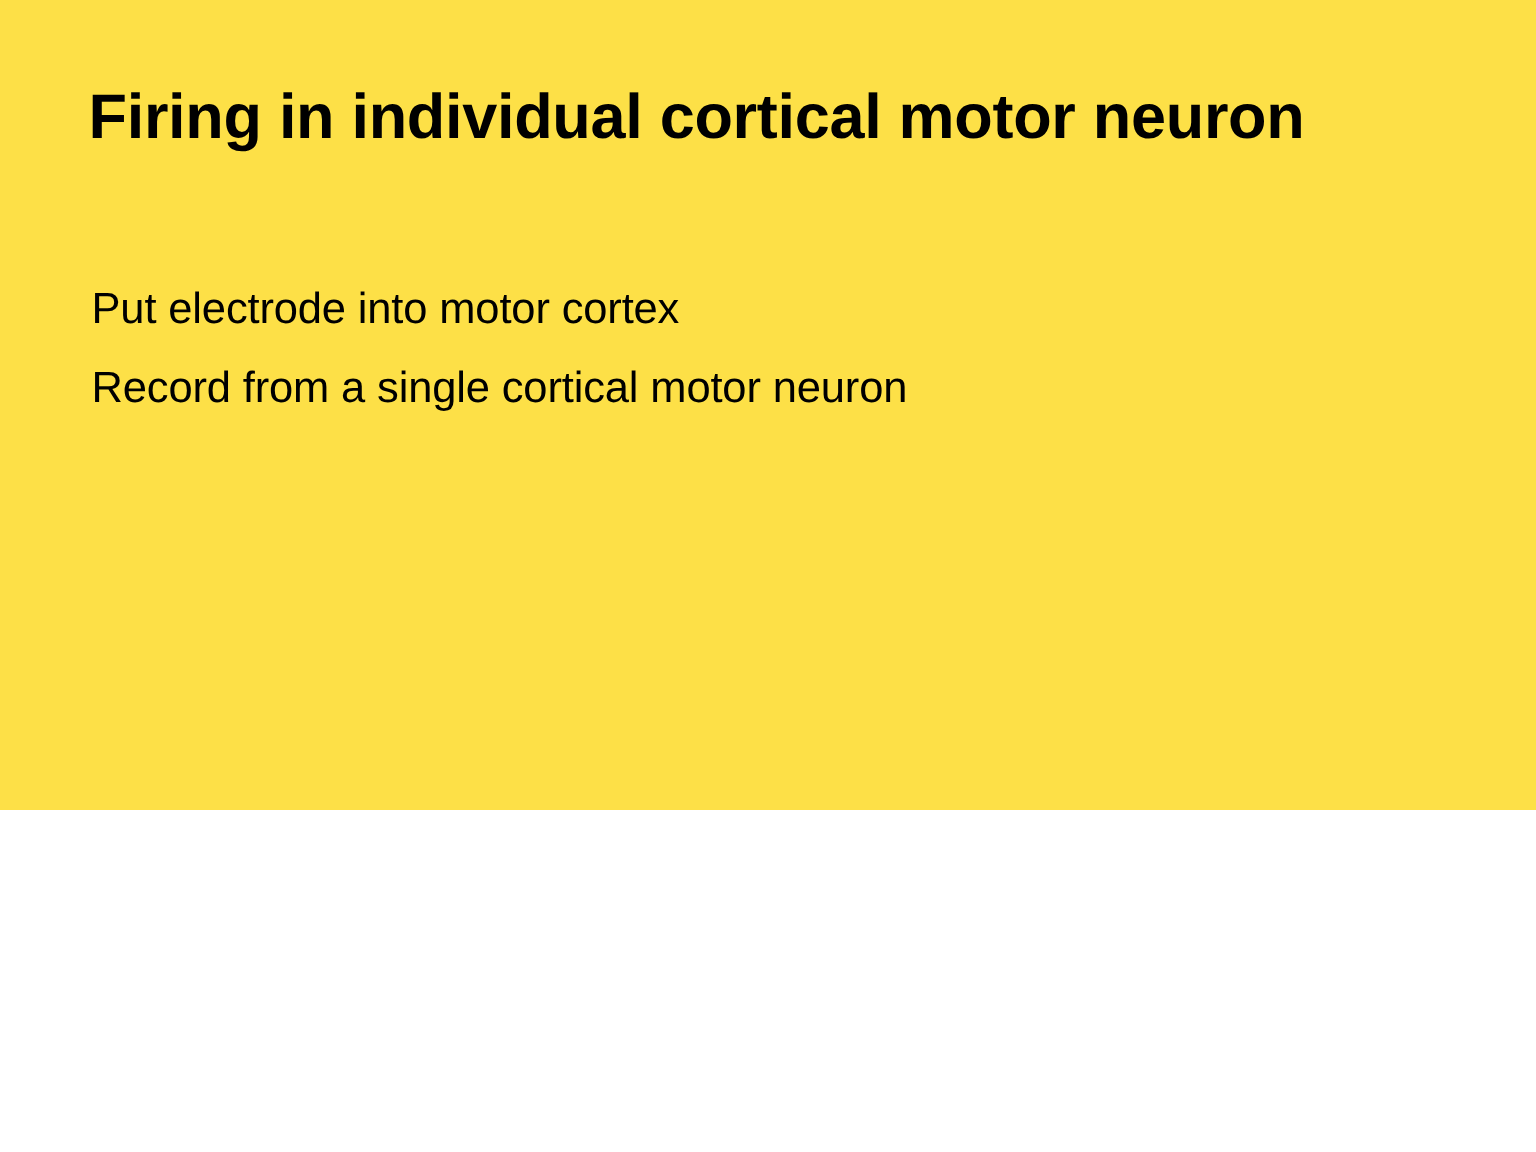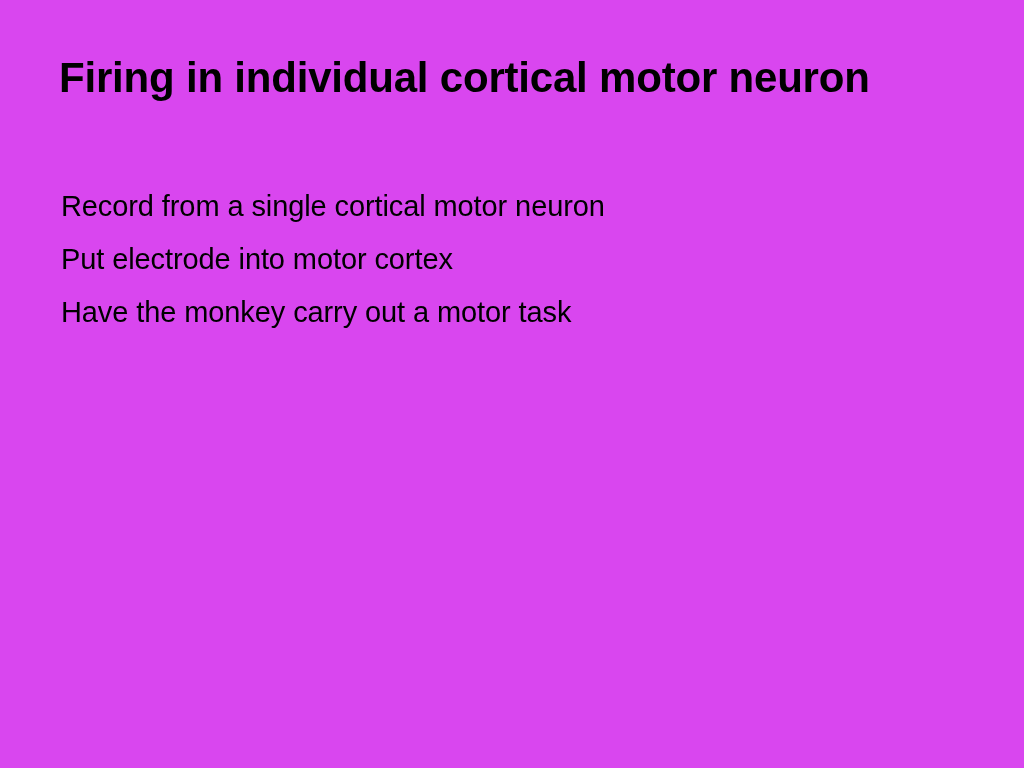--- a/index.html
+++ b/index.html
@@ -11,22 +11,22 @@
     width: 1024px;
     height: 768px;
     overflow: hidden;
     font-family: "Liberation Sans", sans-serif;
     -webkit-font-smoothing: antialiased;
   }
 
   .slide {
     position: relative;
     width: 1024px;
-    height: 768px;
-    background: #d946ef;
+    height: 540px;
+    background: #fde047;
   }
 
   
   .slide-title {
     position: absolute;
     left: 59px;
     top: 55px;
     width: 900px;
     margin: 0;
     font-family: "Liberation Sans", sans-serif;
@@ -58,18 +58,17 @@
   }
 </style>
 </head>
 <body>
 
 <div class="slide">
 
   <h1 class="slide-title">Firing in individual cortical motor neuron</h1>
 
   <div class="body-block">
+    <p class="body-line">Put electrode into motor cortex</p>
     <p class="body-line">Record from a single cortical motor neuron</p>
-    <p class="body-line">Put electrode into motor cortex</p>
-    <p class="body-line">Have the monkey carry out a motor task</p>
   </div>
 
 </div>
 
 </body></html>

